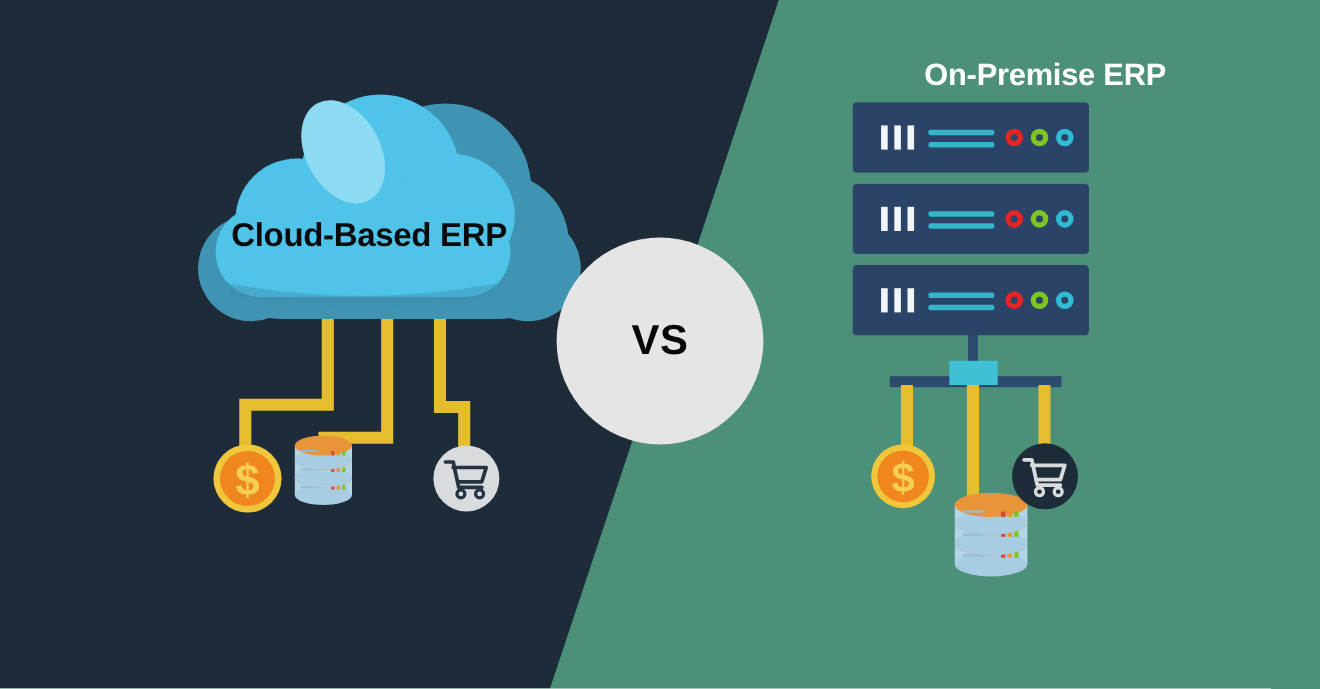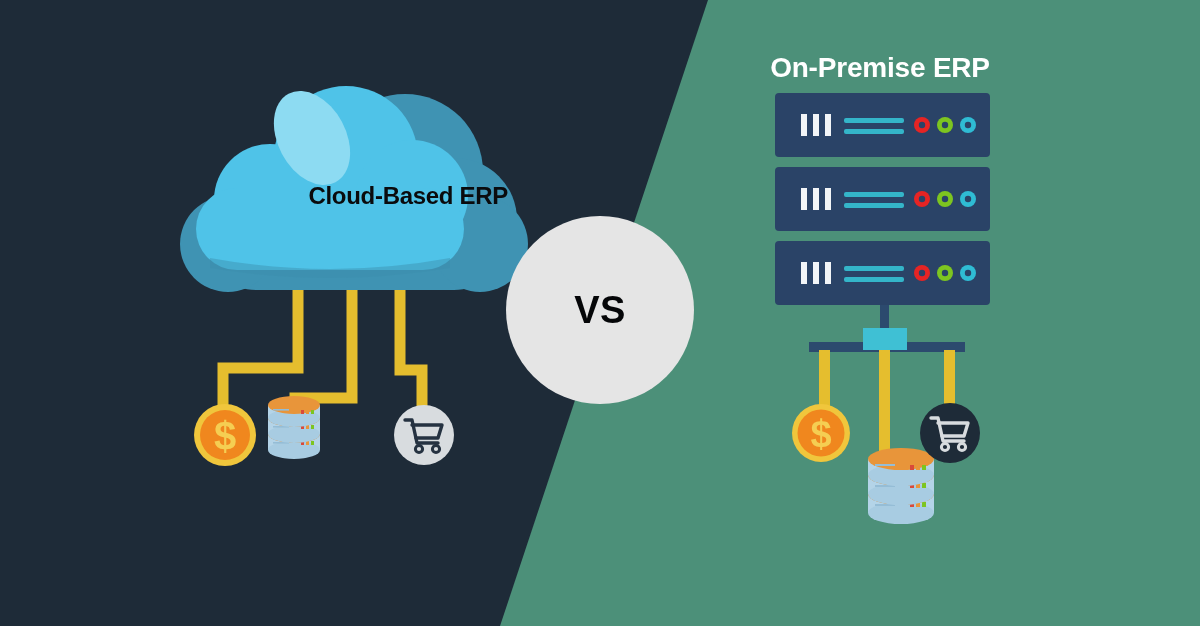--- a/index.html
+++ b/index.html
@@ -49,39 +49,39 @@
     color: #050608;
     letter-spacing: 0.5px;
     line-height: 1;
     user-select: none;
   }
 
   
   #cloud-label {
     position: absolute;
     left: 163px;
-    top: 182px;
+    top: 198px;
     width: 345px;
-    text-align: right;
+    text-align: center;
     font-family: "Liberation Sans", sans-serif;
     font-weight: bold;
-    font-size: 24px;
+    font-size: 30px;
     color: #0A0B0D;
     letter-spacing: -0.3px;
     z-index: 25;
     user-select: none;
   }
 
   
   #onprem-title {
     position: absolute;
     left: 700px;
     top: 52px;
     width: 360px;
-    text-align: center;
+    text-align: right;
     font-family: "Liberation Sans", sans-serif;
     font-weight: bold;
     font-size: 28px;
     color: #FFFFFF;
     letter-spacing: -0.2px;
     z-index: 25;
     user-select: none;
   }
 
   .panel-hit {

